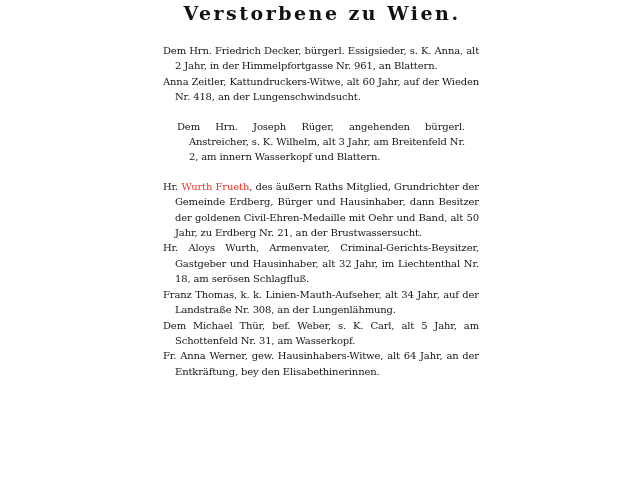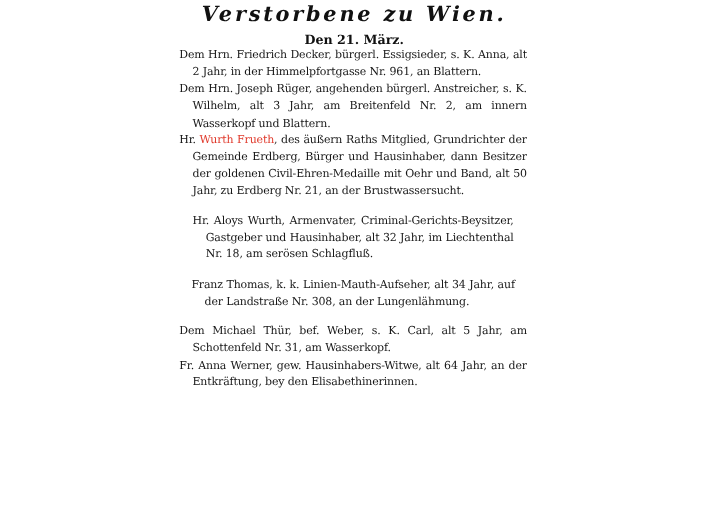--- a/index.html
+++ b/index.html
@@ -1,43 +1,43 @@
 <!DOCTYPE html>
 <html><head>
 <meta charset="utf-8">
 <style>
   html, body { margin: 0; padding: 0; background: #ffffff; }
   body { width: 644px; height: 483px; overflow: hidden; position: relative; font-family: "DejaVu Serif", serif; color: #111; }
   .page { position: absolute; left: 0; top: 0; width: 644px; height: 483px; background: #fff; }
   .title {
     position: absolute; left: 0; width: 644px; top: 2px; text-align: center;
-    font-family: "DejaVu Serif", serif; font-weight: bold; font-size: 19px; letter-spacing: 2.5px; color: #111; font-style: italic;
+    font-family: "DejaVu Serif", serif; font-weight: bold; font-size: 19px; letter-spacing: 2.5px; color: #111;
   }
   .date {
     position: absolute; left: 0; width: 644px; top: 29px; text-align: center;
     font-family: "DejaVu Serif", serif; font-weight: bold; font-size: 11.5px; color: #111;
   }
   .entries { position: absolute; left: 163px; top: 43px; width: 316px; }
   .entry {
     font-family: "DejaVu Serif", serif; font-size: 10px; line-height: 15.4px;
     text-align: justify; padding-left: 12px; text-indent: -12px; color: #161616;
     font-weight: normal; letter-spacing: -0.15px;
   }
   .name-red { color: #e03a2c; }
 </style>
 </head>
 <body>
 
 <div class="page">
   <div class="title">Verstorbene zu Wien.</div>
-  <div class="date">Den 21. März.</div>
 
   <div class="entries">
     <p class="entry" style="margin:0"><span>Dem Hrn. Friedrich Decker, bürgerl. Essigsieder, s. K. Anna, alt 2 Jahr, in der Himmelpfortgasse Nr. 961, an Blattern.</span></p>
-    <p class="entry" style="margin:0"><span>Dem Hrn. Joseph Rüger, angehenden bürgerl. Anstreicher, s. K. Wilhelm, alt 3 Jahr, am Breitenfeld Nr. 2, am innern Wasserkopf und Blattern.</span></p>
+    <p class="entry" style="margin:0"><span>Anna Zeitler, Kattundruckers-Witwe, alt 60 Jahr, auf der Wieden Nr. 418, an der Lungenschwindsucht.</span></p>
+    <p class="entry" style="margin:14px"><span>Dem Hrn. Joseph Rüger, angehenden bürgerl. Anstreicher, s. K. Wilhelm, alt 3 Jahr, am Breitenfeld Nr. 2, am innern Wasserkopf und Blattern.</span></p>
     <p class="entry" style="margin:0"><span>Hr. </span><span class="name-red">Wurth Frueth</span><span>, des äußern Raths Mitglied, Grundrichter der Gemeinde Erdberg, Bürger und Hausinhaber, dann Besitzer der goldenen Civil-Ehren-Medaille mit Oehr und Band, alt 50 Jahr, zu Erdberg Nr. 21, an der Brustwassersucht.</span></p>
-    <p class="entry" style="margin:12px"><span>Hr. Aloys Wurth, Armenvater, Criminal-Gerichts-Beysitzer, Gastgeber und Hausinhaber, alt 32 Jahr, im Liechtenthal Nr. 18, am serösen Schlagfluß.</span></p>
-    <p class="entry" style="margin:11px"><span>Franz Thomas, k. k. Linien-Mauth-Aufseher, alt 34 Jahr, auf der Landstraße Nr. 308, an der Lungenlähmung.</span></p>
+    <p class="entry" style="margin:0"><span>Hr. Aloys Wurth, Armenvater, Criminal-Gerichts-Beysitzer, Gastgeber und Hausinhaber, alt 32 Jahr, im Liechtenthal Nr. 18, am serösen Schlagfluß.</span></p>
+    <p class="entry" style="margin:0"><span>Franz Thomas, k. k. Linien-Mauth-Aufseher, alt 34 Jahr, auf der Landstraße Nr. 308, an der Lungenlähmung.</span></p>
     <p class="entry" style="margin:0"><span>Dem Michael Thür, bef. Weber, s. K. Carl, alt 5 Jahr, am Schottenfeld Nr. 31, am Wasserkopf.</span></p>
     <p class="entry" style="margin:0"><span>Fr. Anna Werner, gew. Hausinhabers-Witwe, alt 64 Jahr, an der Entkräftung, bey den Elisabethinerinnen.</span></p>
 
   </div>
 </div>
 
 </body></html>

